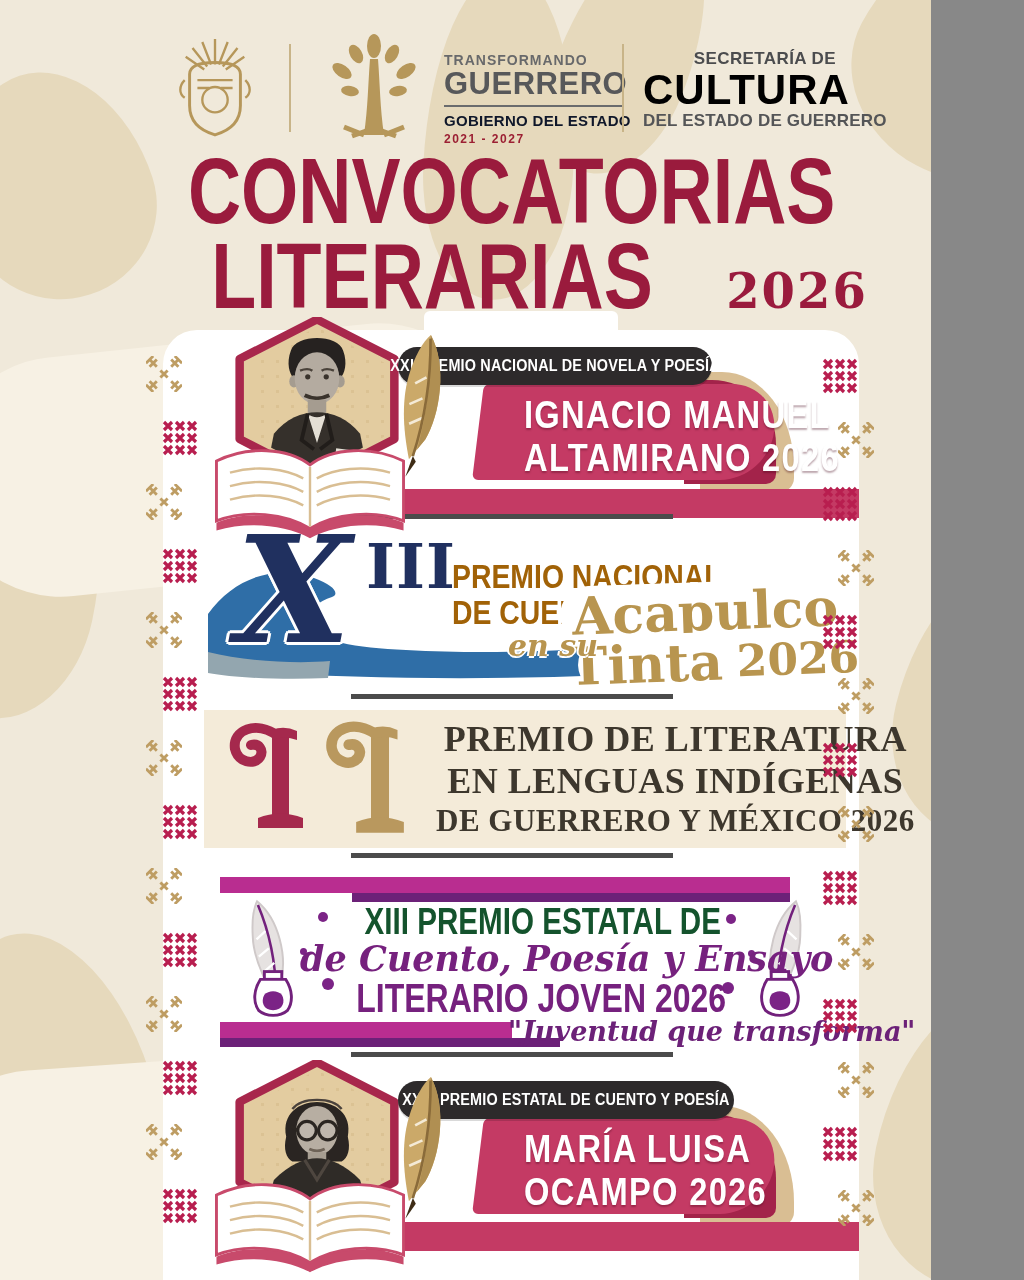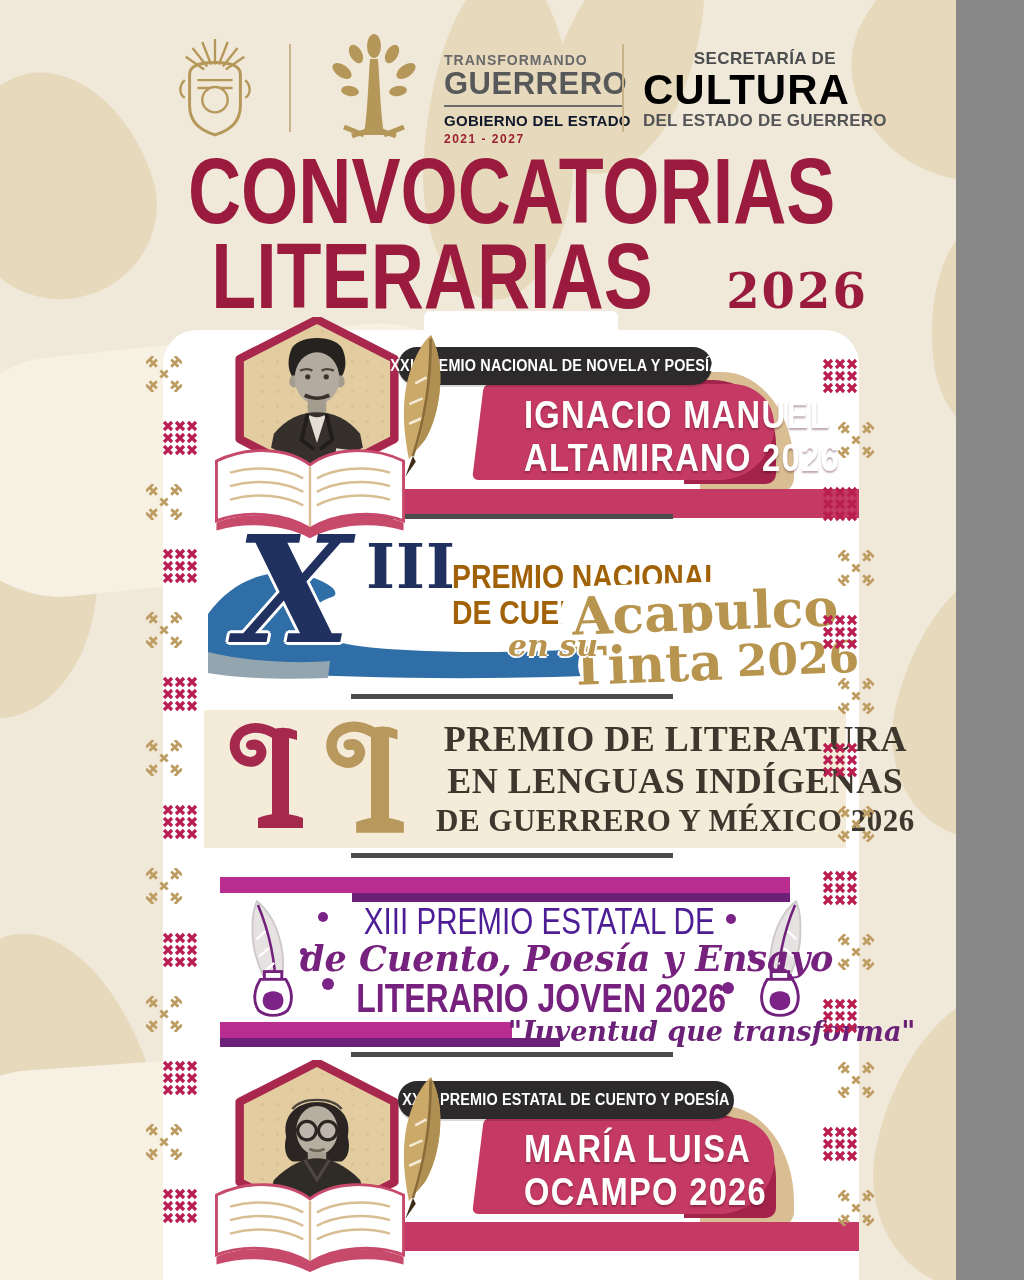--- a/index.html
+++ b/index.html
@@ -1,17 +1,17 @@
 <!DOCTYPE html>
 <html><head>
 <meta charset="utf-8">
 <style>
   html,body{margin:0;padding:0;background:#888;}
   .canvas{position:relative;width:931px;height:1280px;overflow:hidden;
-          background:#F0E9DA;font-family:"Liberation Sans",sans-serif;padding-left:25px;}
+          background:#F0E9DA;font-family:"Liberation Sans",sans-serif;}
   
   .leaf{position:absolute;background:#E6D9BC;border-radius:50% 50% 50% 50%/60% 60% 40% 40%;}
   .band{position:absolute;background:#F7F1E4;border-radius:140px;}
   
   .header{position:absolute;left:0;top:0;width:1024px;height:150px;}
   .vdiv{position:absolute;width:2px;height:88px;top:44px;background:#C8B488;}
   .brand{position:absolute;}
   .gov-top{font-size:14px;font-weight:bold;letter-spacing:1px;color:#68696B;}
   .gov-name{font-size:31px;font-weight:bold;letter-spacing:.5px;color:#57585A;line-height:1.05;}
   .gov-rule{width:178px;height:2px;background:#6A6B6D;margin:4px 0 5px 0;}
@@ -77,21 +77,21 @@
   .card3-bg{position:absolute;left:204px;top:710px;width:642px;height:138px;background:#F4EBD9;z-index:5;}
   .num2{position:absolute;left:222px;top:714px;width:204px;height:128px;z-index:6;}
   .card3-text{position:absolute;left:436px;top:719px;z-index:6;color:#3D372D;font-family:"Liberation Serif",serif;font-weight:bold;line-height:1.16;white-space:nowrap;}
   .c3l1,.c3l2{font-size:36px;letter-spacing:.5px;text-align:center;}
   .c3l3{font-size:31px;letter-spacing:.5px;}
   .sr{position:absolute;width:1px;height:1px;overflow:hidden;clip-path:inset(100%);}
   
   .bar{position:absolute;z-index:6;}
   .m1{background:#B92D90;}  .p1{background:#6C2178;}
   .j-line{position:absolute;z-index:8;text-align:center;white-space:nowrap;}
-  .j1{left:320px;top:901px;width:410px;font-size:37px;font-weight:normal;color:#4c1d95;}
+  .j1{left:320px;top:901px;width:410px;font-size:37px;font-weight:bold;color:#14532d;}
   .j2{left:300px;top:938px;width:450px;font-family:"DejaVu Serif",serif;font-style:italic;font-weight:bold;font-size:35px;color:#76217E;}
   .j3{left:310px;top:976px;width:430px;font-size:40px;font-weight:bold;color:#76217E;}
   .slogan{position:absolute;left:508px;top:1016px;width:345px;text-align:center;font-family:"DejaVu Serif",serif;font-style:italic;font-weight:bold;font-size:27px;color:#6C2178;z-index:8;white-space:nowrap;}
   .qwell{position:absolute;width:95px;height:122px;z-index:7;}
   .dot{position:absolute;border-radius:50%;background:#7B2386;z-index:7;}
 </style>
 </head>
 <body>
 
 <svg width="0" height="0" style="position:absolute">

